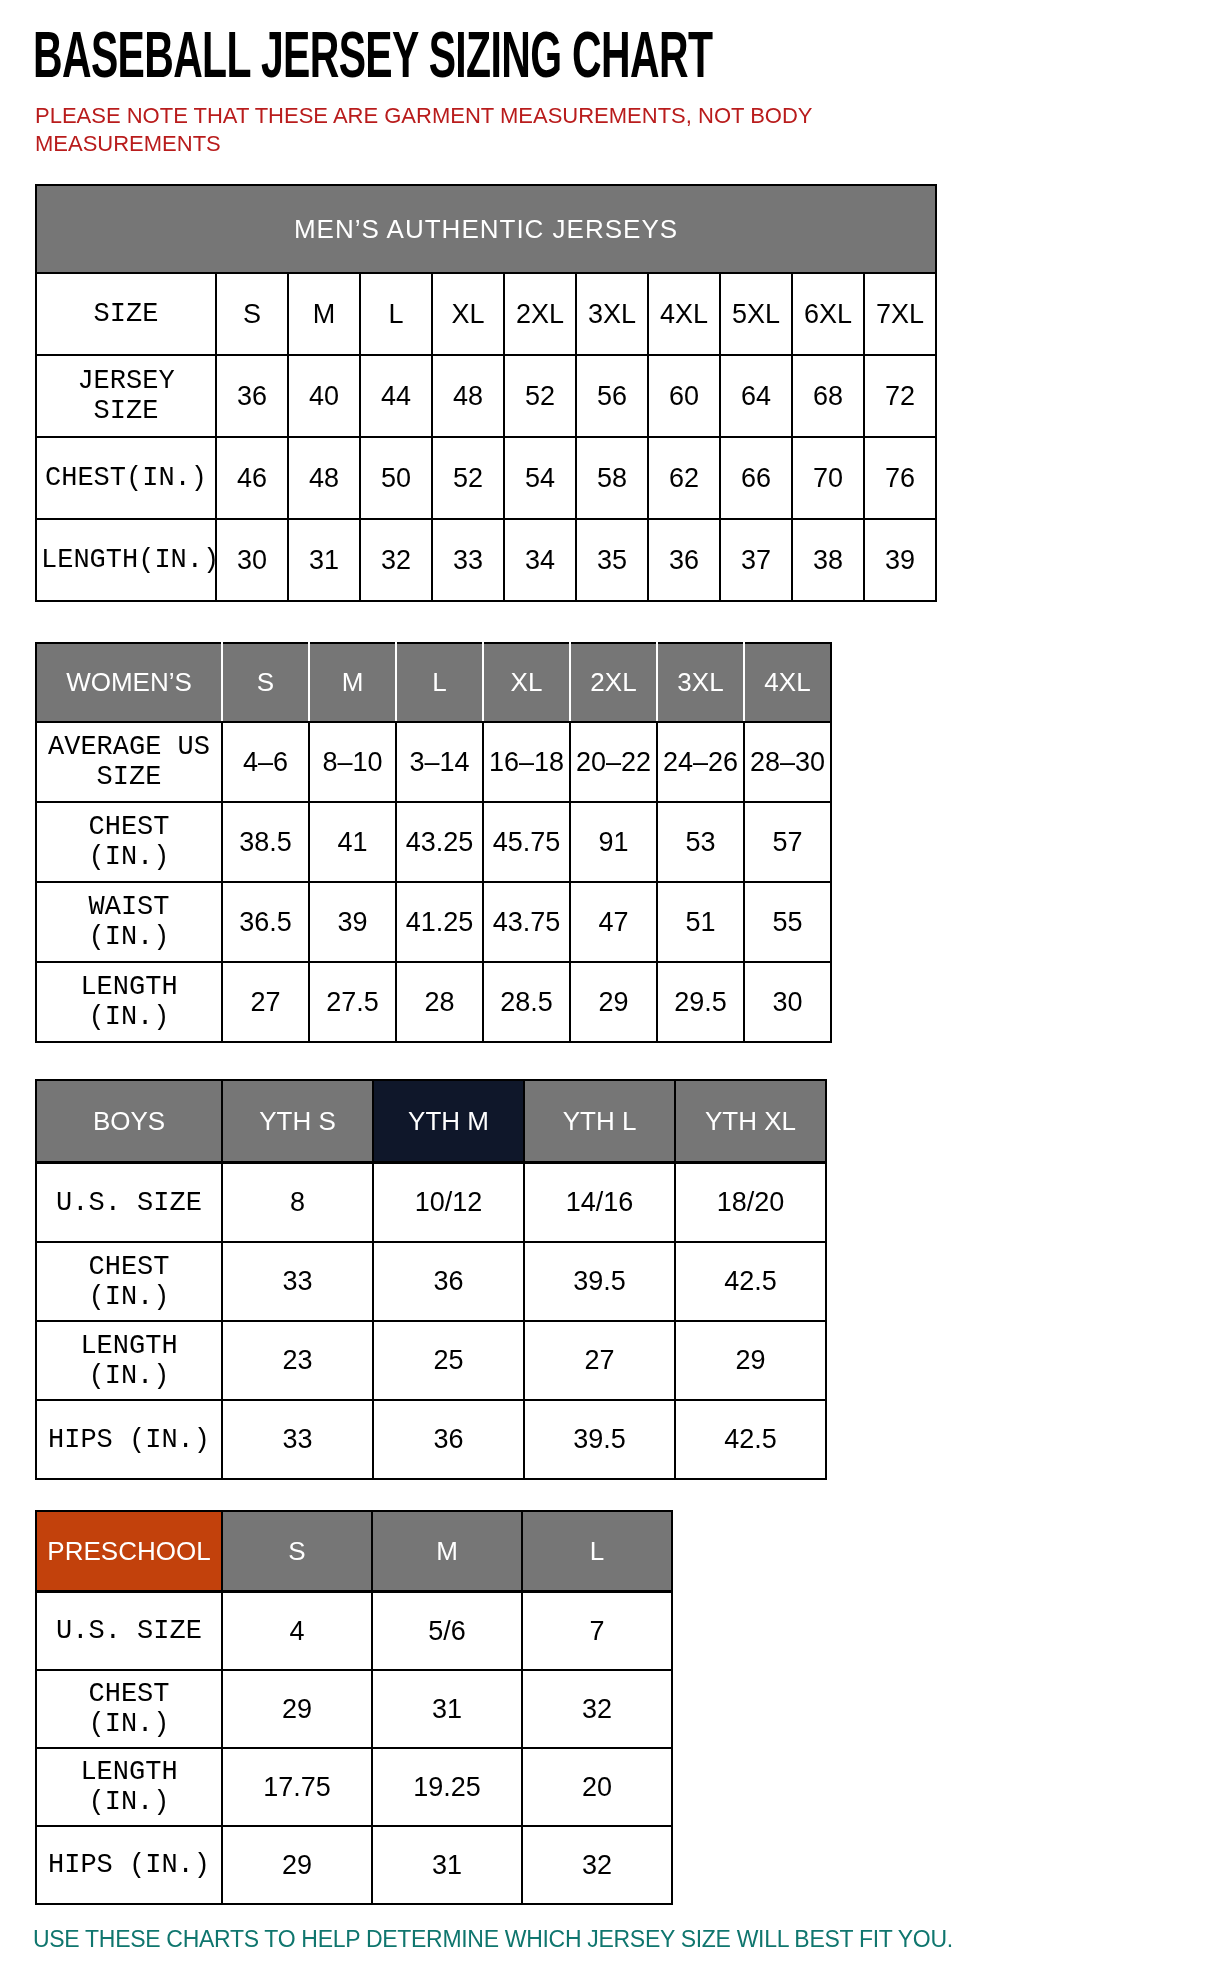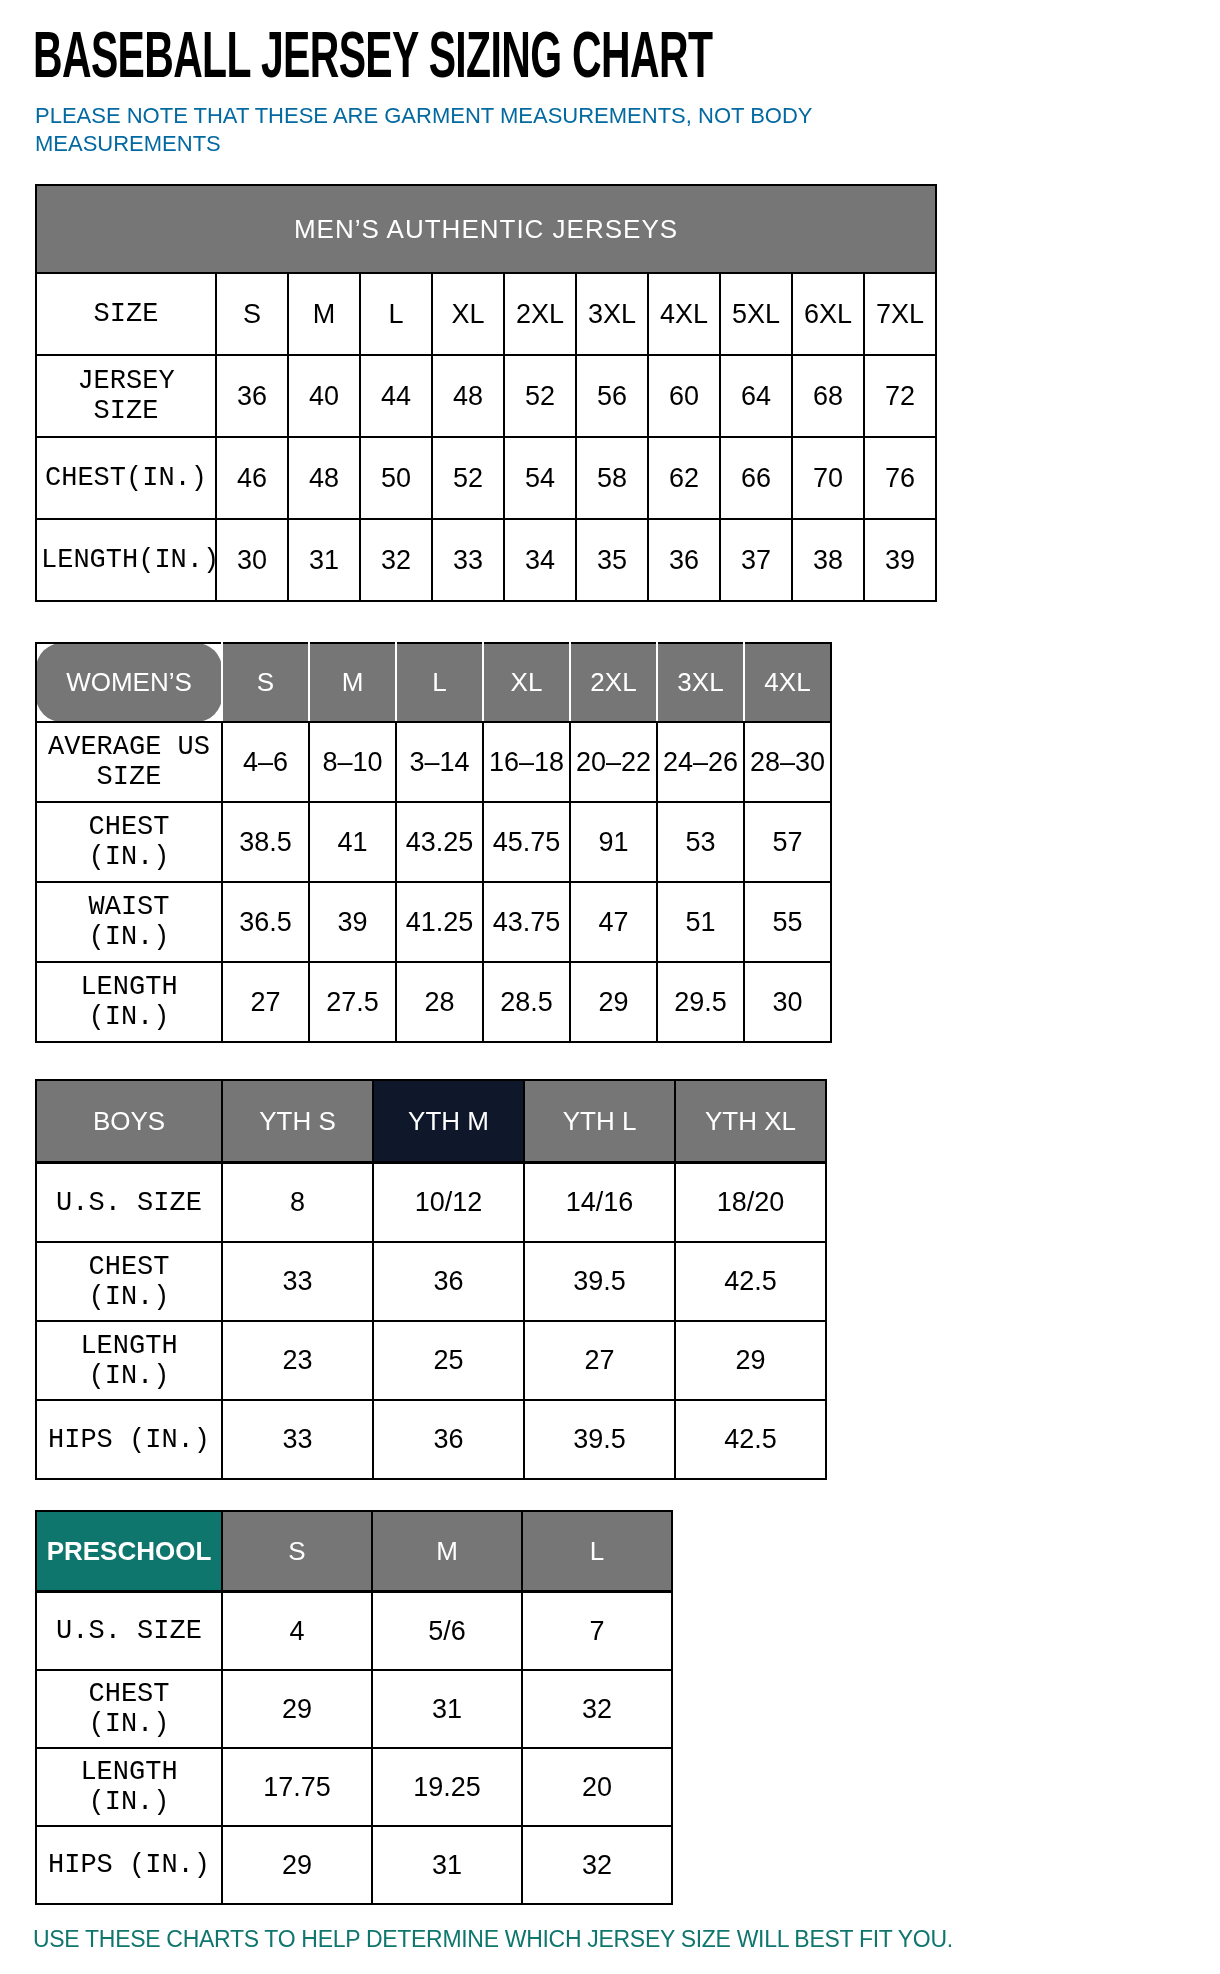--- a/index.html
+++ b/index.html
@@ -56,21 +56,21 @@
   .t-mens thead th{height:86px;font-size:30px;letter-spacing:1px;}
   .t-mens td{height:80px;}
 
   
   .t-womens{width:796px;margin-top:40px;}
   .t-womens col.c-label{width:186px;}
   .t-womens col.c-data{width:87px;}
   .t-womens thead th{height:77px;}
   .t-womens td{height:78px;}
   .t-womens thead th{border-left-color:#fff;border-right-color:#fff;}
-  .t-womens thead th:first-child{border-left-color:#000;border-radius:26px;}
+  .t-womens thead th:first-child{border-left-color:#000;}
   .t-womens thead th:last-child{border-right-color:#000;}
 
   
   .t-boys{width:790px;margin-top:36px;}
   .t-boys col.c-label{width:186px;}
   .t-boys col.c-data{width:151px;}
   .t-boys thead th{height:80px;border-bottom-width:3px;}
   .t-boys td{height:77px;}
 
   
@@ -88,21 +88,21 @@
     letter-spacing:-0.3px;
   }
 </style>
 </head>
 <body>
 
 <div class="page">
 
   <h1 class="title">BASEBALL JERSEY SIZING CHART</h1>
 
-  <p class="note" style="color: #0369a1;">PLEASE NOTE THAT THESE ARE GARMENT MEASUREMENTS, NOT BODY MEASUREMENTS</p>
+  <p class="note" style="color: #b91c1c;">PLEASE NOTE THAT THESE ARE GARMENT MEASUREMENTS, NOT BODY MEASUREMENTS</p>
 
   <table class="sizing t-mens">
       <colgroup>
         <col class="c-label">
         <col class="c-data">
         <col class="c-data">
         <col class="c-data">
         <col class="c-data">
         <col class="c-data">
         <col class="c-data">
@@ -290,21 +290,21 @@
 
   <table class="sizing t-pre">
       <colgroup>
         <col class="c-label">
         <col class="c-data">
         <col class="c-data">
         <col class="c-data">
       </colgroup>
       <thead>
         <tr>
-          <th style="background: #0f766e; font-weight: bold;">PRESCHOOL</th>
+          <th style="background: #c2410c;">PRESCHOOL</th>
           <th style="background: rgb(118, 118, 118);">S</th>
           <th style="background: rgb(118, 118, 118);">M</th>
           <th style="background: rgb(118, 118, 118);">L</th>
         </tr>
       </thead>
       <tbody>
         <tr>
           <td class="label-cell">U.S. SIZE</td>
           <td>4</td>
           <td>5/6</td>

